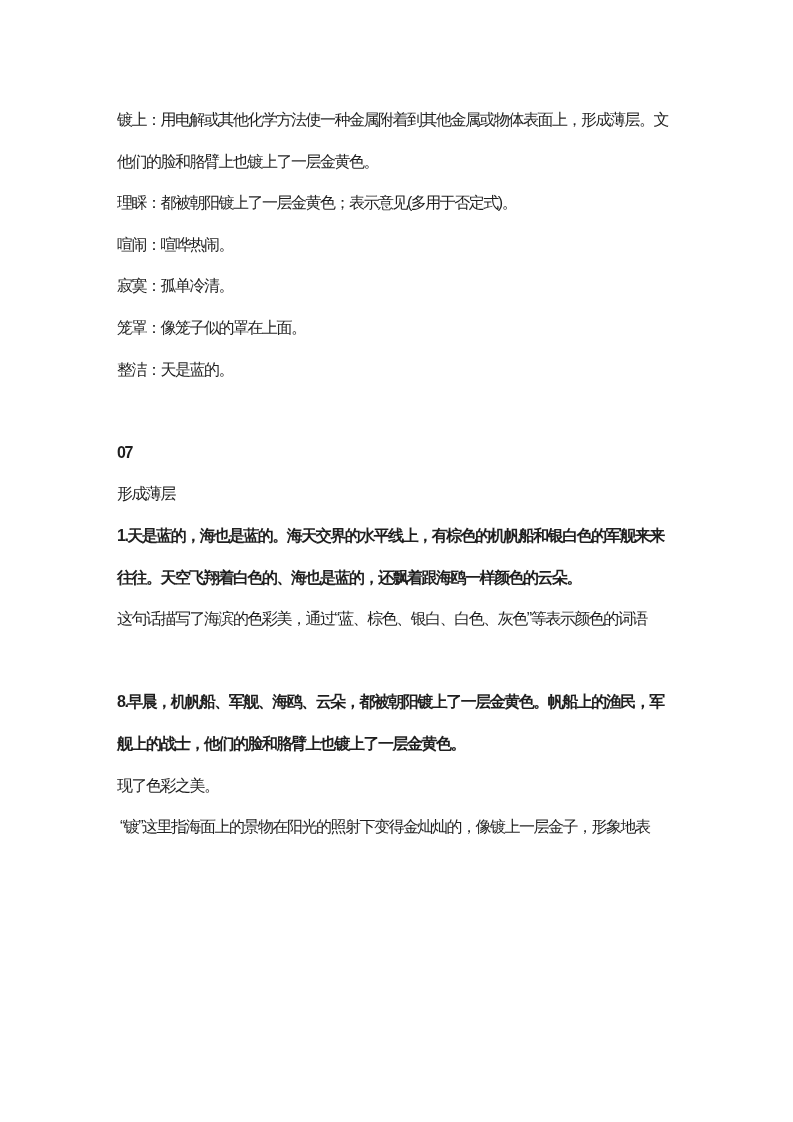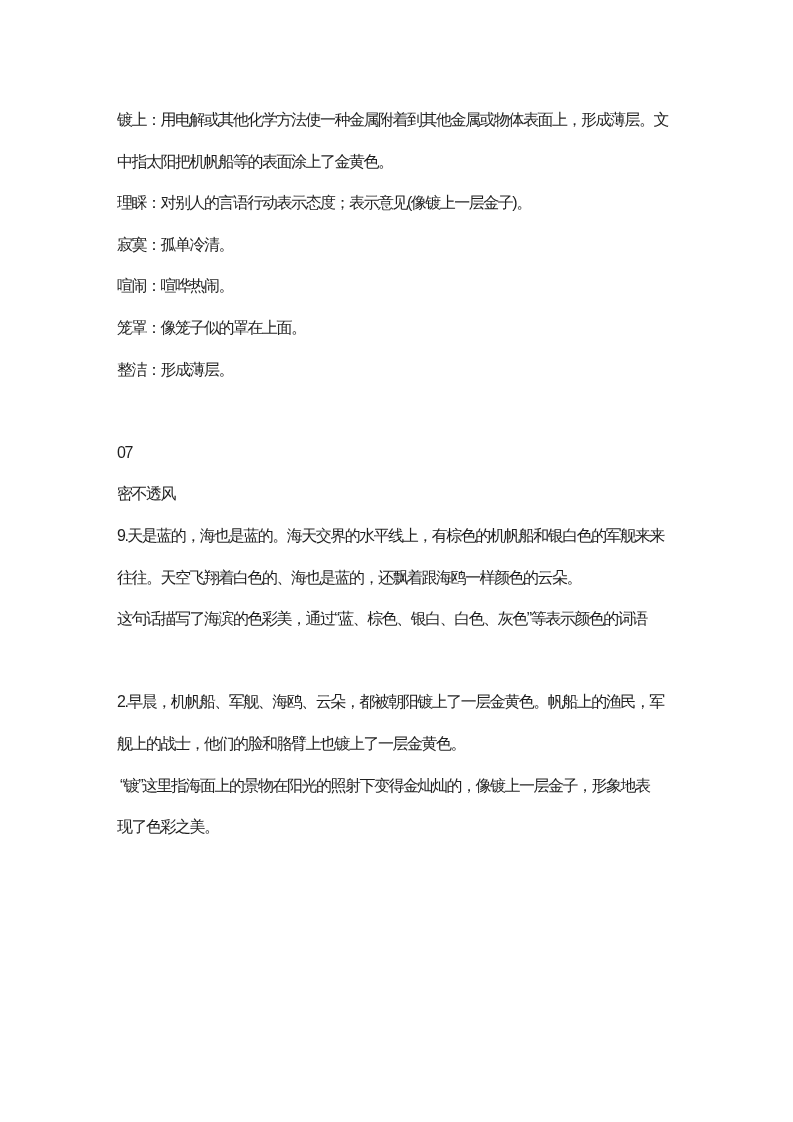--- a/index.html
+++ b/index.html
@@ -28,40 +28,40 @@
   .line {
     font-size: 16px;
     line-height: 41.6px;
     min-height: 41.6px;
     letter-spacing: -1.5px;
     color: #1f1f1f;
     white-space: pre;
     font-weight: 400;
   }
   .line.bold {
-    font-weight: 400;
+    font-weight: 700;
   }
 </style>
 </head>
 <body>
 
 <div class="page">
   <div class="text-block" id="lines-container">
       <div class="line">镀上：用电解或其他化学方法使一种金属附着到其他金属或物体表面上，形成薄层。文</div>
-      <div class="line">中指太阳把机帆船等的表面涂上了金黄色。</div>
-      <div class="line">理睬：对别人的言语行动表示态度；表示意见(像镀上一层金子)。</div>
+      <div class="line">他们的脸和胳臂上也镀上了一层金黄色。</div>
+      <div class="line">理睬：都被朝阳镀上了一层金黄色；表示意见(多用于否定式)。</div>
+      <div class="line">喧闹：喧哗热闹。</div>
       <div class="line">寂寞：孤单冷清。</div>
-      <div class="line">喧闹：喧哗热闹。</div>
       <div class="line">笼罩：像笼子似的罩在上面。</div>
-      <div class="line">整洁：形成薄层。</div>
+      <div class="line">整洁：天是蓝的。</div>
       <div class="line"></div>
       <div class="line bold">07</div>
-      <div class="line">密不透风</div>
-      <div class="line bold">9.天是蓝的，海也是蓝的。海天交界的水平线上，有棕色的机帆船和银白色的军舰来来</div>
+      <div class="line">形成薄层</div>
+      <div class="line bold">1.天是蓝的，海也是蓝的。海天交界的水平线上，有棕色的机帆船和银白色的军舰来来</div>
       <div class="line bold">往往。天空飞翔着白色的、海也是蓝的，还飘着跟海鸥一样颜色的云朵。</div>
       <div class="line">这句话描写了海滨的色彩美，通过“蓝、棕色、银白、白色、灰色”等表示颜色的词语</div>
       <div class="line"></div>
-      <div class="line bold">2.早晨，机帆船、军舰、海鸥、云朵，都被朝阳镀上了一层金黄色。帆船上的渔民，军</div>
+      <div class="line bold">8.早晨，机帆船、军舰、海鸥、云朵，都被朝阳镀上了一层金黄色。帆船上的渔民，军</div>
       <div class="line bold">舰上的战士，他们的脸和胳臂上也镀上了一层金黄色。</div>
+      <div class="line">现了色彩之美。</div>
       <div class="line"> “镀”这里指海面上的景物在阳光的照射下变得金灿灿的，像镀上一层金子，形象地表</div>
-      <div class="line">现了色彩之美。</div>
     </div>
 </div>
 
 </body></html>

